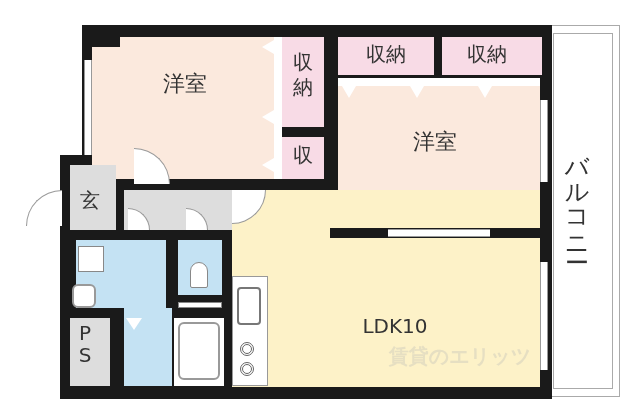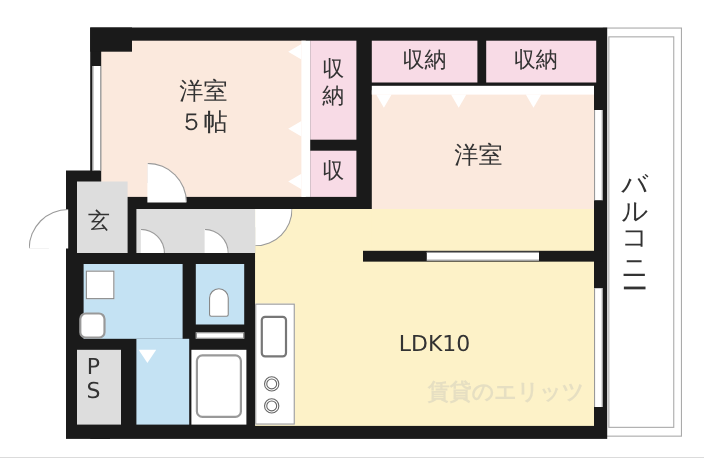--- a/index.html
+++ b/index.html
@@ -19,21 +19,20 @@
 <div class="lbl" style="left:566px;top:140px;width:26px;font-size:24px;writing-mode:vertical-rl;">バルコニー</div>
 
 <div class="abs wall" style="left:82px;top:25px;width:470px;height:374px;"></div>
 
 <div class="abs wall" style="left:60px;top:155px;width:40px;height:244px;"></div>
 
 <div class="abs" style="left:92px;top:37px;width:186px;height:142px;background:#fbe9dd;"></div>
 <div class="abs" style="left:82px;top:25px;width:38px;height:22px;background:#1a1a1a;"></div>
 <div class="lbl" style="left:140px;top:70px;width:90px;font-size:22px;">
   <div>洋室</div>
-  <div>５帖</div>
 </div>
 
 <div class="abs win" style="left:84px;top:60px;width:8px;height:95px;"></div>
 
 <div class="abs" style="left:282px;top:37px;width:42px;height:90px;background:#f8dbe6;"></div>
 <div class="lbl" style="left:282px;top:50px;width:42px;font-size:20px;">
   <div>収</div>
   <div>納</div>
 </div>
 <div class="abs" style="left:282px;top:137px;width:42px;height:42px;background:#f8dbe6;"></div>
@@ -50,21 +49,21 @@
 <div class="abs" style="left:442px;top:37px;width:100px;height:38px;background:#f8dbe6;"></div>
 <div class="lbl" style="left:442px;top:42px;width:90px;font-size:20px;">収納</div>
 <div class="abs win" style="left:540px;top:100px;width:8px;height:82px;"></div>
 
 <div class="abs" style="left:232px;top:190px;width:308px;height:197px;background:#fdf2c8;"></div>
 <div class="abs" style="left:232px;top:190px;width:106px;height:48px;background:#fdf2c8;"></div>
 <div class="abs wall" style="left:330px;top:228px;width:218px;height:10px;"></div>
 <div class="abs" style="left:232px;top:238px;width:308px;height:149px;background:#fdf2c8;"></div>
 <div class="abs winh" style="left:388px;top:229px;width:102px;height:8px;"></div>
 <div class="abs win" style="left:540px;top:262px;width:8px;height:108px;"></div>
-<div class="lbl" style="left:340px;top:300px;width:110px;font-size:20px;">LDK10</div>
+<div class="lbl" style="left:340px;top:314px;width:110px;font-size:20px;">LDK10</div>
 
 <div class="abs" style="left:232px;top:276px;width:36px;height:110px;background:#fff;border:1px solid #999;"></div>
 <div class="abs" style="left:237px;top:287px;width:24px;height:38px;border:2px solid #777;border-radius:4px;"></div>
 <div class="abs" style="left:240px;top:342px;width:14px;height:14px;border:3px double #666;border-radius:50%;"></div>
 <div class="abs" style="left:240px;top:362px;width:14px;height:14px;border:3px double #666;border-radius:50%;"></div>
 
 <div class="abs" style="left:124px;top:190px;width:108px;height:40px;background:#dddddd;"></div>
 <div class="abs" style="left:70px;top:165px;width:46px;height:65px;background:#dddddd;"></div>
 <div class="lbl" style="left:70px;top:188px;width:40px;font-size:20px;">玄</div>
 <div class="abs" style="left:26px;top:190px;width:36px;height:36px;border:1px solid #999;border-radius:36px 0 0 0;border-right:none;border-bottom:none;background:#fff;"></div>

